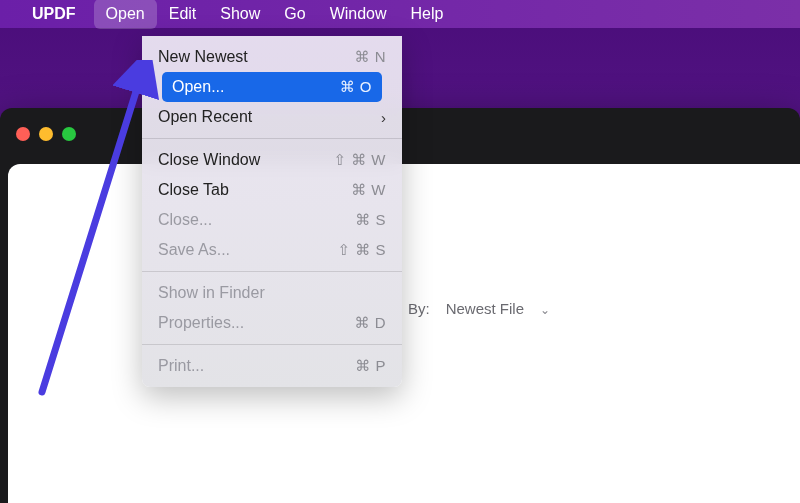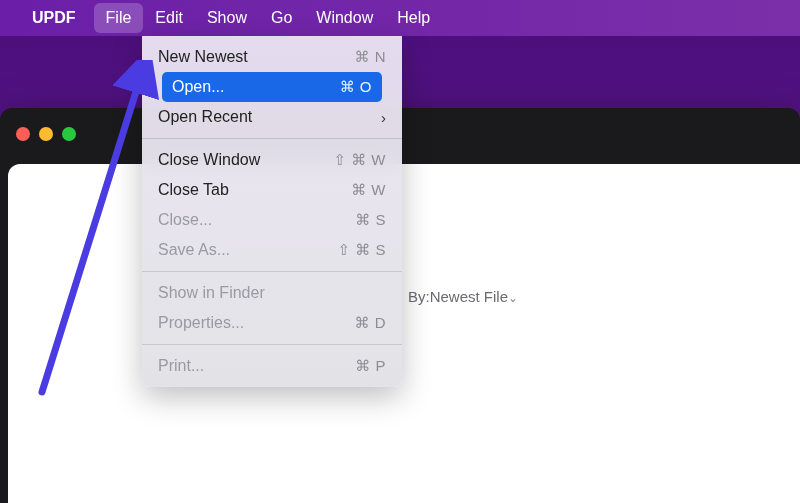--- a/index.html
+++ b/index.html
@@ -5,21 +5,21 @@
     * { margin: 0; padding: 0; box-sizing: border-box; }
     body {
       width: 800px;
       height: 503px;
       font-family: -apple-system, BlinkMacSystemFont, "Segoe UI", sans-serif;
       background: linear-gradient(180deg, #4a0d7a 0%, #5a1a8a 50%, #3a2050 100%);
       overflow: hidden;
       position: relative;
     }
     .menubar {
-      height: 36px;
+      height: 28px;
       background: linear-gradient(90deg, #6b1fa8, #7b2fa8);
       display: flex;
       align-items: center;
       padding: 0 14px;
       gap: 0;
     }
     .menubar .apple-icon {
       color: #fff;
       font-size: 18px;
       margin-right: 14px;
@@ -108,44 +108,44 @@
       top: 56px;
       left: 8px;
       right: 0;
       bottom: 0;
       background: #fff;
       border-radius: 12px 0 0 0;
       padding: 20px;
     }
     .sort-row {
       position: absolute;
-      top: 124px;
+      top: 136px;
       left: 400px;
       font-size: 15px;
       color: #6a6a70;
       display:flex;
       align-items:flex-end;
-      gap:0;
+      gap:16px;
     }
     .arrow-annotation {
       position: absolute;
       top: 60px;
       left: 24px;
       width: 150px;
       height: 340px;
       pointer-events: none;
     }
   </style>
 </head>
 <body>
 
 <div class="menubar">
   <span class="apple-icon"></span>
   <span class="app-name">UPDF</span>
-  <span class="menu-item active">File</span>
+  <span class="menu-item active">Open</span>
   <span class="menu-item">Edit</span>
   <span class="menu-item">Show</span>
   <span class="menu-item">Go</span>
   <span class="menu-item">Window</span>
   <span class="menu-item">Help</span>
 </div>
 
 <div class="window">
   <div class="titlebar">
     <div class="tl-dot red"></div>

